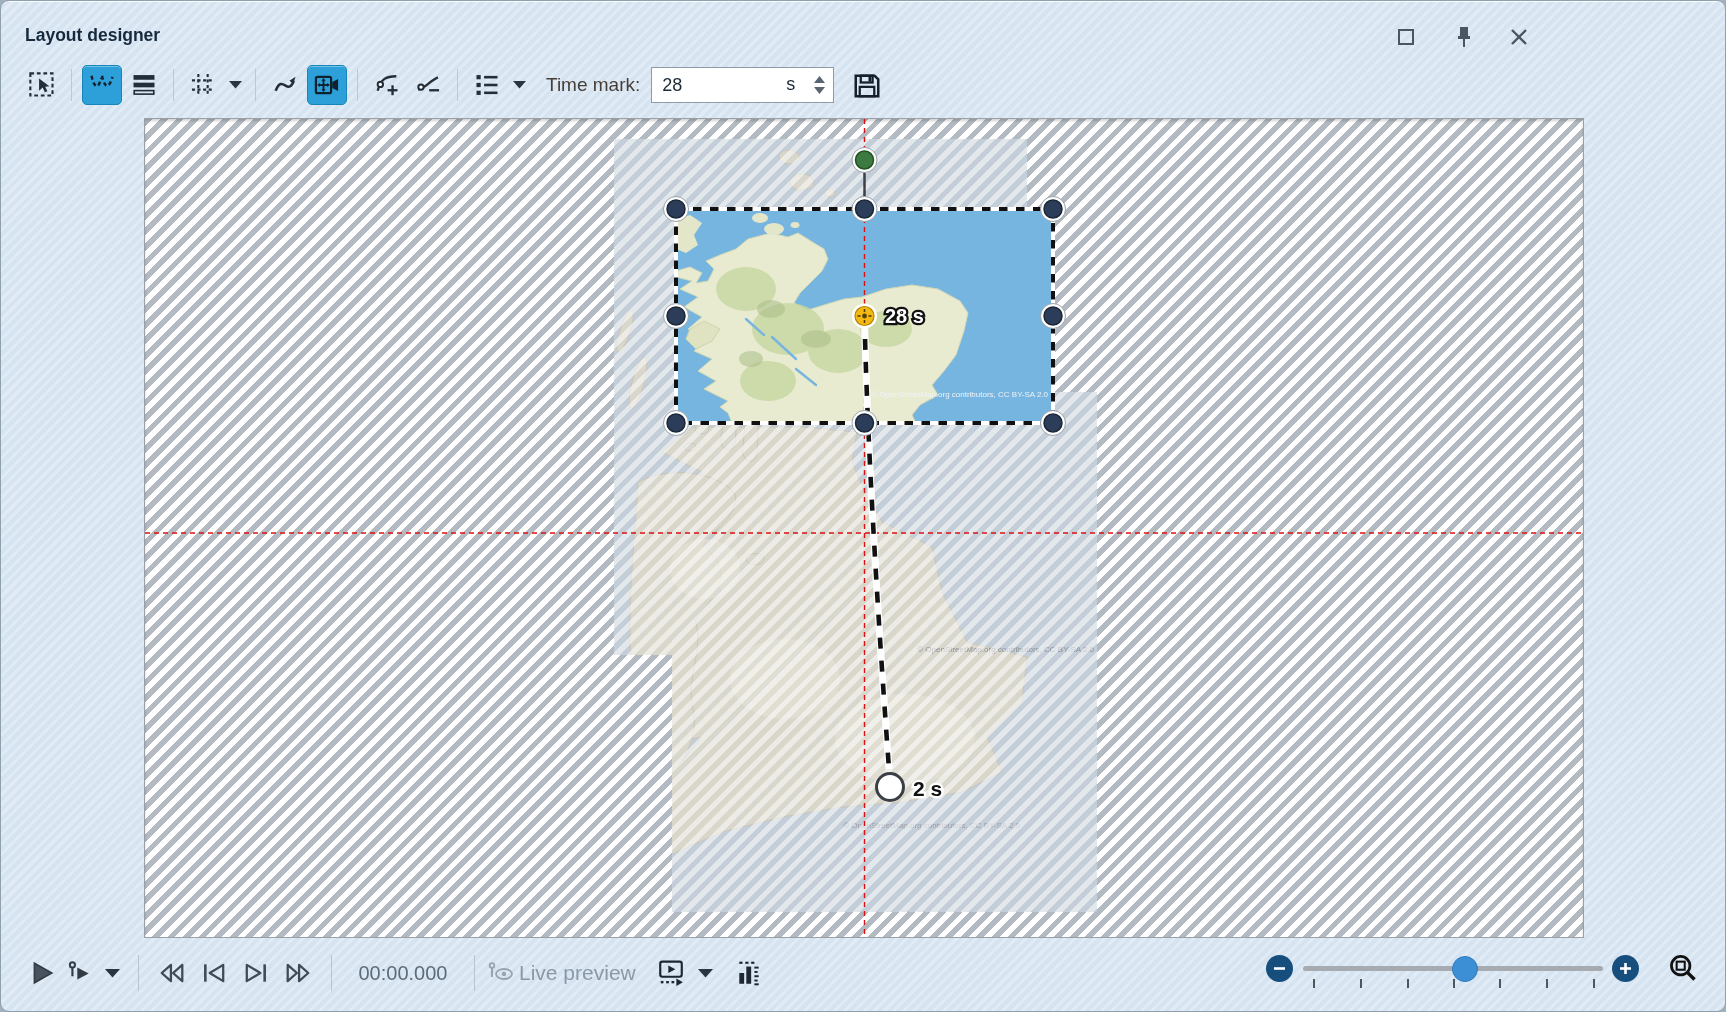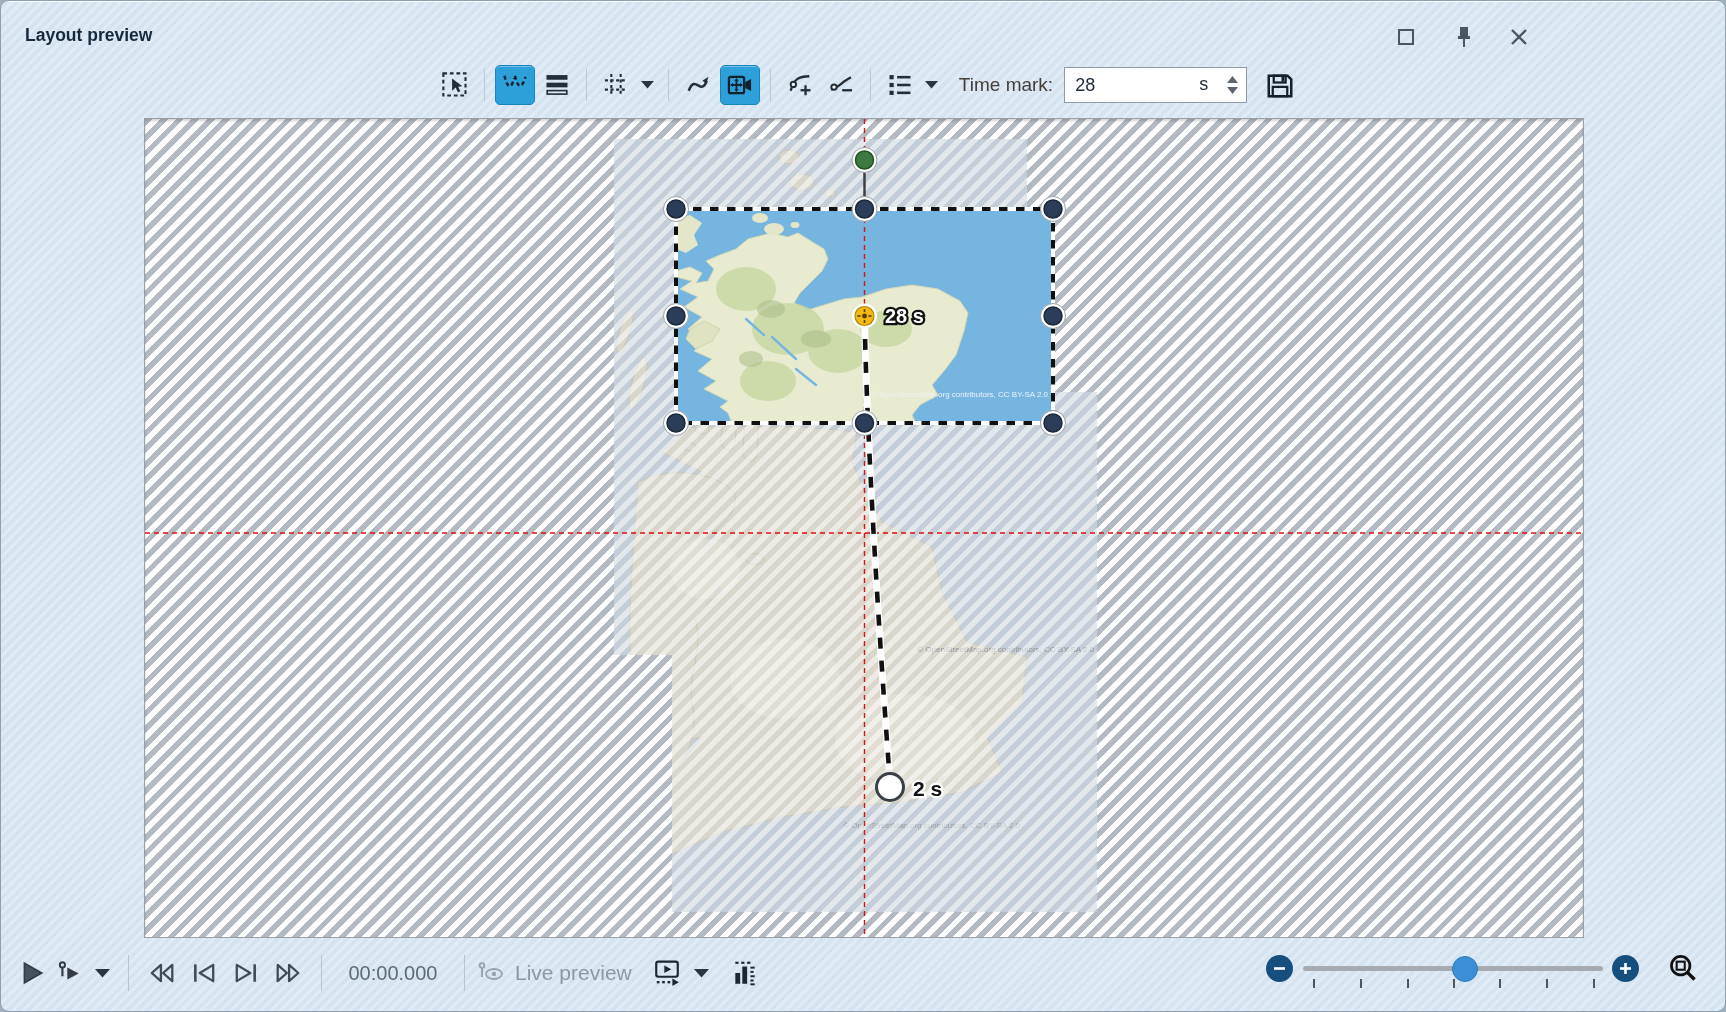--- a/index.html
+++ b/index.html
@@ -6,21 +6,21 @@
   #stage{position:relative;width:1726px;height:1012px;overflow:hidden;}
   
   .window{position:absolute;inset:0;border:1px solid #8fa0ae;border-radius:9px;
     background:repeating-linear-gradient(135deg,#e0ebf6 0 3px,#d6e3f0 3px 7px);
     box-shadow:inset 0 1px 0 rgba(255,255,255,.8);}
   .titlebar{position:absolute;left:0;top:0;right:0;height:58px;}
   .title{position:absolute;left:24px;top:24px;font-size:17.5px;font-weight:bold;color:#16293d;}
   .winctl{position:absolute;top:24px;width:26px;height:24px;display:flex;align-items:center;justify-content:center;cursor:pointer;}
   .winctl svg{display:block;}
   
-  .toolbar{position:absolute;left:14px;top:60px;right:14px;height:48px;display:flex;align-items:center;gap:3px;padding-left:8px;justify-content:center;}
+  .toolbar{position:absolute;left:14px;top:60px;right:14px;height:48px;display:flex;align-items:center;gap:3px;padding-left:8px;}
   .tbtn{width:38px;height:38px;border-radius:5px;display:flex;align-items:center;justify-content:center;flex:0 0 auto;cursor:pointer;}
   .tbtn.active{background:#2da0d9;border:1px solid #1585bb;box-shadow:inset 0 1px 0 rgba(255,255,255,.35);}
   .caretbtn{width:20px;height:38px;display:flex;align-items:center;justify-content:center;cursor:pointer;flex:0 0 auto;}
   .vsep{width:1px;height:32px;background:#bcc8d4;margin:0 7px;flex:0 0 auto;}
   .tm-label{font-size:19px;color:#463f38;margin:0 8px 0 14px;white-space:nowrap;}
   .tm-field{position:relative;width:158px;height:34px;background:#fff;border:1px solid #8d9aa8;flex:0 0 auto;padding-left:23px;}
   .tm-field input{position:absolute;left:8px;top:1px;width:90px;height:30px;border:none;outline:none;font-size:18px;color:#1b2a38;font-family:"Liberation Sans",sans-serif;background:transparent;}
   .tm-unit{position:absolute;right:38px;top:6px;font-size:18px;color:#1b2a38;}
   .spin{position:absolute;right:4px;top:2px;width:20px;height:30px;display:flex;flex-direction:column;align-items:center;justify-content:center;gap:4px;}
   .spin div{cursor:pointer;display:flex;}
@@ -40,45 +40,45 @@
   #regionB{left:527px;top:273px;width:425px;height:520px;}
   .mapregion svg{position:absolute;}
   #regionA svg{left:-469px;top:-20px;}
   #regionB svg{left:-527px;top:-273px;}
   
   .mapelement{position:absolute;left:531px;top:90px;width:377px;height:214px;background:#76b5e0;}
   .mapelement svg{position:absolute;left:0;top:0;}
   
   #markers{position:absolute;left:0;top:0;pointer-events:none;}
   
-  .bottombar{position:absolute;left:4px;top:944px;right:14px;height:56px;display:flex;align-items:center;padding-left:8px;}
+  .bottombar{position:absolute;left:14px;top:944px;right:14px;height:56px;display:flex;align-items:center;padding-left:8px;}
   .bbtn{height:40px;display:flex;align-items:center;justify-content:center;cursor:pointer;flex:0 0 auto;padding:0 6px;}
   .bsep{width:1px;height:36px;background:#b9c4d0;margin:0 12px;flex:0 0 auto;}
   .timedisplay{font-size:20px;color:#5c6b7a;min-width:118px;text-align:center;flex:0 0 auto;}
-  .livepreview{display:flex;align-items:flex-end;gap:10px;cursor:pointer;flex:0 0 auto;}
+  .livepreview{display:flex;align-items:flex-end;gap:4px;cursor:pointer;flex:0 0 auto;}
   .livepreview .lp-label{font-size:21px;color:#8b98a6;}
   
   .zoomctl{position:absolute;left:1265px;top:944px;width:440px;height:56px;}
   .zc-minus,.zc-plus{position:absolute;top:10px;width:27px;height:27px;border-radius:50%;background:#164e7e;display:flex;align-items:center;justify-content:center;cursor:pointer;}
   .zc-minus{left:0px;}
   .zc-plus{left:346px;}
   .zc-track{position:absolute;left:37px;top:21px;width:300px;height:5px;border-radius:3px;background:#a6abb1;cursor:pointer;}
   .zc-thumb{position:absolute;left:186px;top:11px;width:24px;height:24px;border-radius:50%;background:#3c8ed5;border:1px solid #2e7bbd;cursor:pointer;}
   .zc-ticks{position:absolute;left:37px;top:34px;width:300px;height:12px;}
   .zc-ticks i{position:absolute;top:0;width:2px;height:9px;background:#4e565e;}
   .zc-fit{position:absolute;left:400px;top:6px;width:34px;height:34px;display:flex;align-items:center;justify-content:center;cursor:pointer;}
 </style>
 </head>
 <body>
 <div id="stage">
 
 <div class="window">
 
   <div class="titlebar">
-    <div class="title">Layout preview</div>
+    <div class="title">Layout designer</div>
     <div class="winctl" style="left:1392px">
       <svg width="18" height="18">
             <rect x="2" y="2" width="14" height="14" fill="none" stroke="#4a5763" stroke-width="2"></rect>
           </svg>
     </div>
     <div class="winctl" style="left:1450px">
       <svg width="18" height="22">
         <rect x="5" y="1" width="8" height="10" fill="#4a5763"></rect>
         <rect x="3" y="10" width="12" height="3" fill="#4a5763"></rect>
         <line x1="9" y1="13" x2="9" y2="21" stroke="#4a5763" stroke-width="2"></line>

